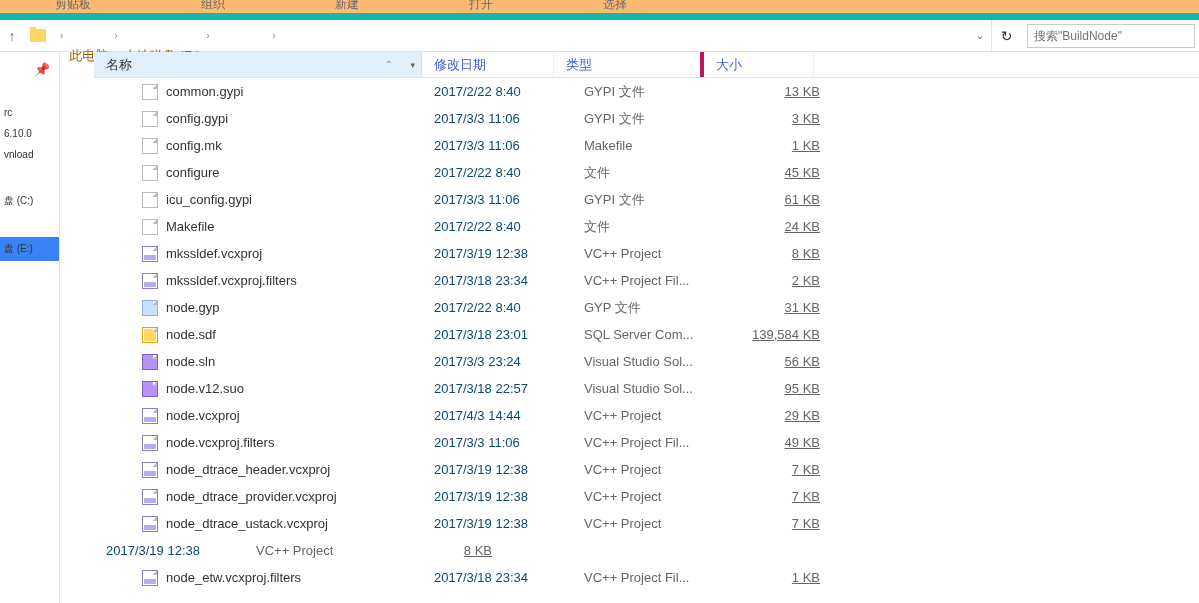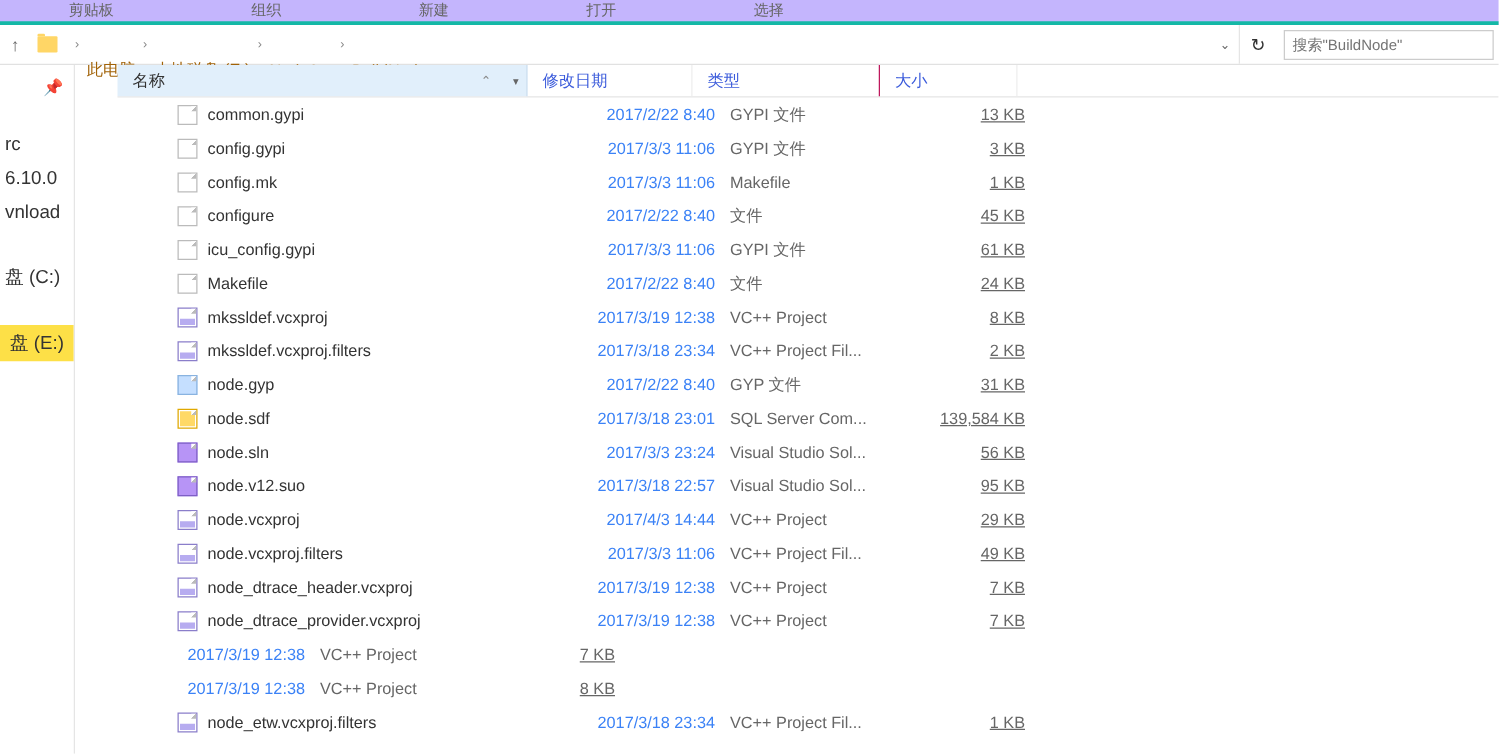--- a/index.html
+++ b/index.html
@@ -1,60 +1,60 @@
 <!DOCTYPE html>
 <html><head>
 <meta charset="utf-8">
 <style>
 * { margin: 0; padding: 0; box-sizing: border-box; font-family: "Microsoft YaHei", "Segoe UI", sans-serif; }
 body { width: 1199px; height: 603px; background: #fff; overflow: hidden; font-size: 13px; color: #333; }
 
 
-.ribbon { height: 20px; background: #c4b5fd; display: flex; align-items: flex-start; border-bottom: 3px solid #14b8a6; }
+.ribbon { height: 20px; background: #fdba74; display: flex; align-items: flex-end; border-bottom: 7px solid #14b8a6; }
 .ribbon-tab { padding: 0 55px; color: #666; font-size: 12px; }
 
 
 .address-bar { height: 32px; display: flex; align-items: center; background: #fff; border-bottom: 1px solid #e1e1e1; }
 .up-btn { width: 24px; text-align: center; color: #666; font-size: 14px; }
 .folder-icon { width: 16px; height: 13px; background: #ffd666; border-radius: 1px; margin: 0 8px 0 6px; position: relative; }
 .folder-icon::before { content: ""; position: absolute; top: -2px; left: 0; width: 6px; height: 2px; background: #ffd666; border-radius: 1px 1px 0 0; }
 .crumb { color: #a16207; cursor: default; margin-top: 41px; }
 .crumb-sep { color: #888; margin: 0 6px; font-size: 10px; }
 .addr-spacer { flex: 1; }
 .addr-chev { width: 22px; text-align: center; color: #666; font-size: 10px; }
 .refresh-btn { width: 30px; text-align: center; color: #333; font-size: 14px; border-left: 1px solid #e5e5e5; height: 100%; display: flex; align-items: center; justify-content: center; }
 .search-box { width: 168px; height: 24px; border: 1px solid #ccc; margin: 0 4px 0 6px; padding: 0 6px; font-size: 12px; color: #888; outline: none; }
 
 
 .main { display: flex; height: calc(100% - 52px); }
 
 
 .sidebar { width: 60px; border-right: 1px solid #e5e5e5; padding-top: 8px; overflow: hidden; }
-.sb-item { padding: 5px 4px; color: #333; font-size: 15px; white-space: nowrap; }
-.sb-sel { background: #fde047; text-align: center; }
+.sb-item { padding: 5px 4px; color: #333; font-size: 10px; white-space: nowrap; }
+.sb-sel { background: #3b82f6; }
 .pin-row { height: 18px; display: flex; align-items: center; justify-content: flex-end; padding-right: 8px; color: #555; }
 
 
 .content { flex: 1; overflow: hidden; }
 
 
 .col-headers { height: 26px; display: flex; align-items: center; border-bottom: 1px solid #e5e5e5; margin-left: 34px; }
 .col { color: #3b5bdb; font-size: 13px; padding-left: 12px; display: flex; align-items: center; height: 100%; position: relative; text-align: right; }
 .col-name { width: 328px; background: #e1effb; color: #333; border-right: 1px solid #cddff0; }
 .col-name .sort { margin-left: auto; margin-right: 28px; color: #888; font-size: 10px; }
 .col-name .dd { position: absolute; right: 6px; color: #666; font-size: 9px; }
 .col-date { width: 132px; border-right: 1px solid #eee; }
-.col-type { width: 150px; border-right: 1px solid #be185d; }
+.col-type { width: 150px; border-right: 4px solid #be185d; }
 .col-size { width: 110px; border-right: 1px solid #eee; padding-right: 10px; }
 
 
 .files { margin-left: 34px; }
 .row { height: 27px; display: flex; align-items: center; }
 .row .c-name { width: 328px; display: flex; align-items: center; padding-left: 48px; }
-.row .c-date { width: 150px; padding-left: 12px; color: #3b82f6; text-align: right; }
+.row .c-date { width: 150px; padding-left: 12px; color: #0c4a6e; }
 .row .c-type { width: 150px; padding-left: 12px; color: #666; white-space: nowrap; overflow: hidden; text-overflow: ellipsis; }
 .row .c-size { width: 110px; text-align: right; padding-right: 12px; color: #666; text-decoration: underline; }
 .fi { width: 16px; height: 16px; margin-right: 8px; flex-shrink: 0; border: 1px solid #bbb; background: #fff; position: relative; }
 .fi::after { content: ""; position: absolute; top: 0; right: 0; width: 4px; height: 4px; background: linear-gradient(135deg, #fff 48%, #bbb 50%); }
 .fi-vcx { border-color: #8a7eca; }
 .fi-vcx::before { content: ""; position: absolute; bottom: 1px; left: 1px; right: 1px; height: 5px; background: #b7acf0; }
 .fi-sln { background: #b794f6; border-color: #7e5fc5; }
 .fi-gyp { background: #c5dfff; border-color: #89b3e0; }
 .fi-sdf { border-color: #e0a800; }
 .fi-sdf::before { content: ""; position: absolute; inset: 1px; background: #ffd966; }
@@ -254,20 +254,24 @@
         <div class="row">
           <div class="c-name">
             <span class="fi fi-vcx"></span>
             <span class="fname">node_dtrace_provider.vcxproj</span>
           </div>
           <div class="c-date">2017/3/19 12:38</div>
           <div class="c-type">VC++ Project</div>
           <div class="c-size">7 KB</div>
         </div>
         <div class="row">
+          <div class="c-name">
+            <span class="fi fi-vcx"></span>
+            <span class="fname">node_dtrace_ustack.vcxproj</span>
+          </div>
           <div class="c-date">2017/3/19 12:38</div>
           <div class="c-type">VC++ Project</div>
           <div class="c-size">7 KB</div>
         </div>
         <div class="row">
           <div class="c-date">2017/3/19 12:38</div>
           <div class="c-type">VC++ Project</div>
           <div class="c-size">8 KB</div>
         </div>
         <div class="row">

